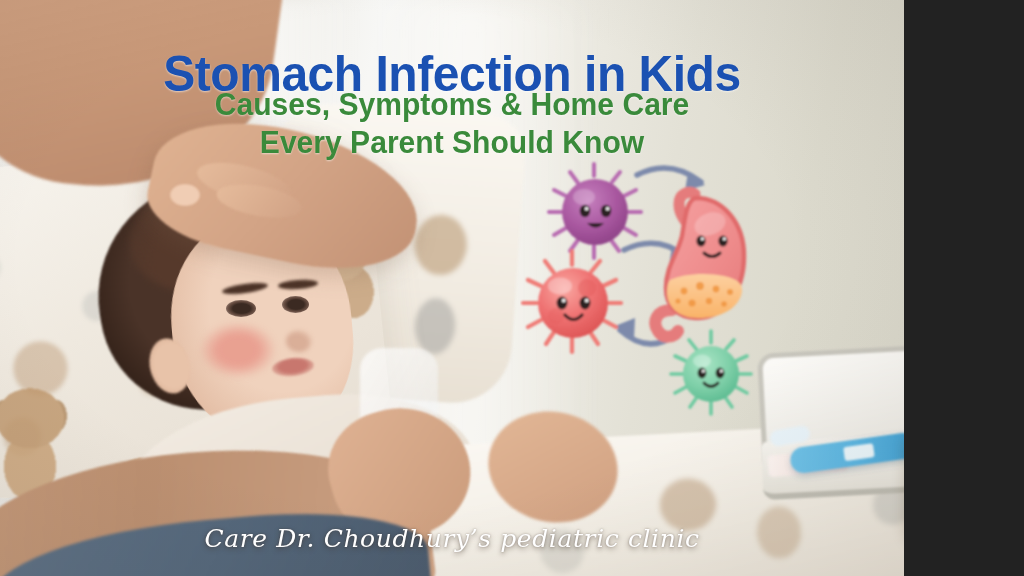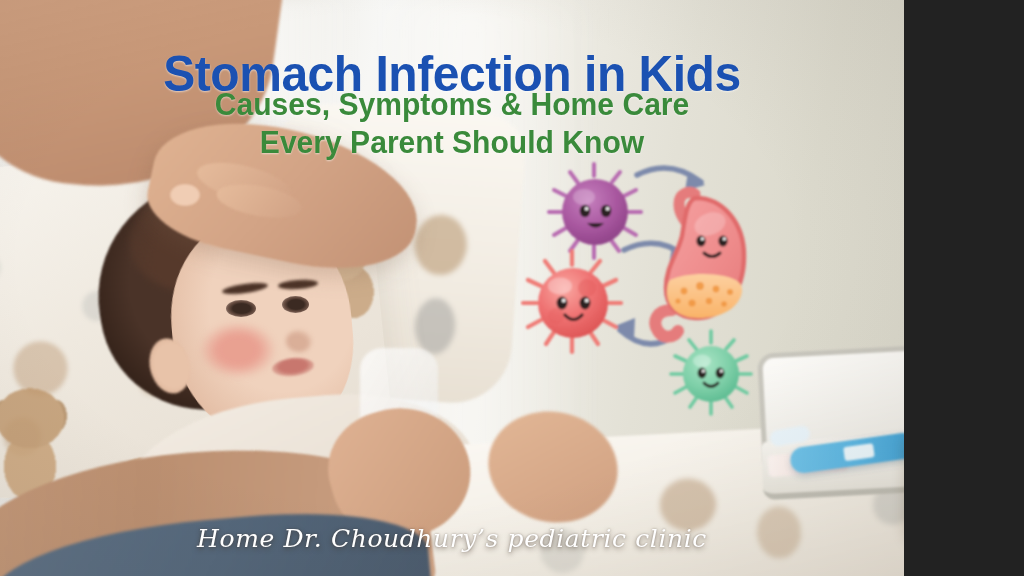--- a/index.html
+++ b/index.html
@@ -562,15 +562,15 @@
     </svg>
   </div>
 
   <h1 class="headline">Stomach Infection in Kids</h1>
 
   <div class="subtitle">
     <span class="l1">Causes, Symptoms &amp; Home Care</span>
     <span class="l2">Every Parent Should Know</span>
   </div>
 
-  <div class="caption">Home Dr. Choudhury’s pediatric clinic</div>
+  <div class="caption">Care Dr. Choudhury’s pediatric clinic</div>
 
 </div>
 
 </body></html>

